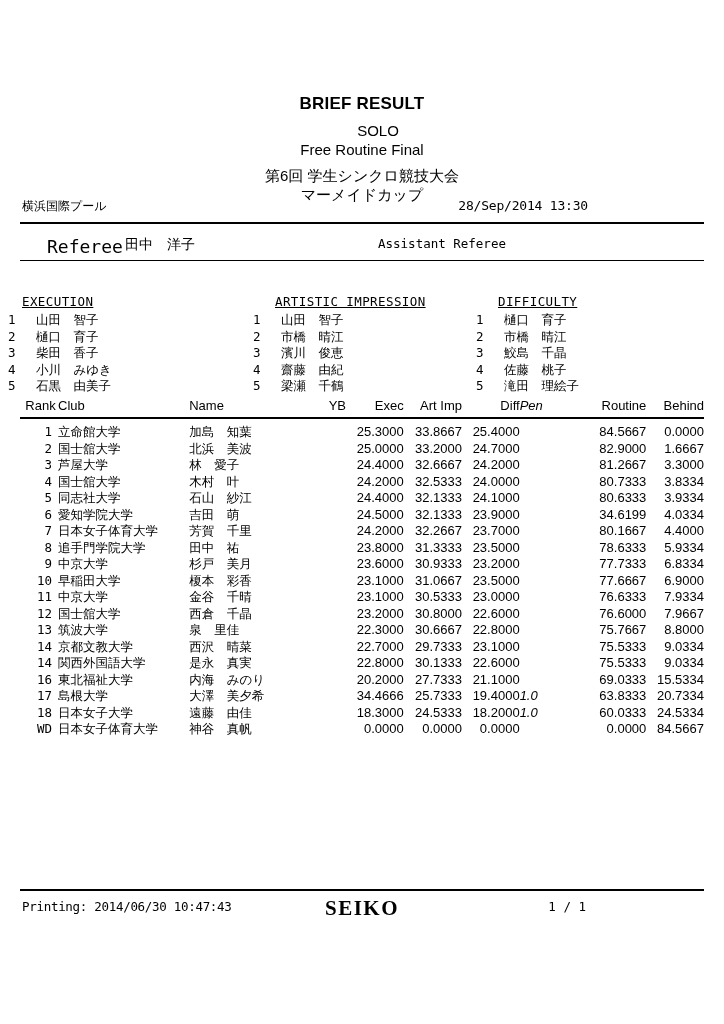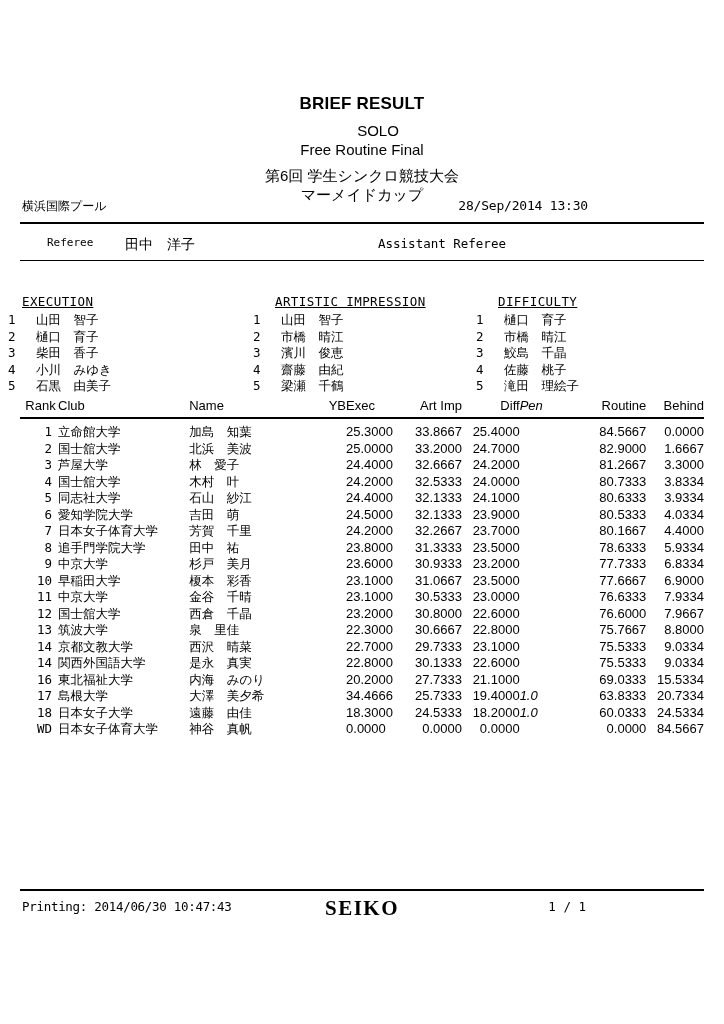--- a/index.html
+++ b/index.html
@@ -65,21 +65,21 @@
   }
 
   #rule-top    { top: 222px; }
   #rule-ref    { top: 260px; }
   #rule-head   { top: 417px; }
   #rule-bot    { top: 889px; }
 
   
   .ref-label {
     position: absolute; left: 47px; top: 236px;
-    font-size: 11px;
+    font-size: 18px;
     font-family: "DejaVu Sans Mono", monospace;
   }
   .ref-name {
     position: absolute; left: 125px; top: 236px;
     font-size: 14px;
     font-family: "DejaVu Sans", sans-serif;
   }
   .aref-label {
     position: absolute; left: 378px; top: 236px;
     font-size: 12.5px;
@@ -149,21 +149,21 @@
     font-family: "Liberation Sans", sans-serif;
     font-size: 13px;
     white-space: nowrap;
   }
   .tbl tbody tr:first-child td { padding-top: 5px; }
 
   .c-rank { width: 40px;  text-align: right; padding-right: 6px !important; }
   .c-club { width: 144px; text-align: left;  }
   .c-name { width: 125px; text-align: left;  }
   .c-yb   { width: 58px;  text-align: right; }
-  .c-exec { width: 62px;  text-align: left; }
+  .c-exec { width: 62px;  text-align: right; }
   .c-art  { width: 63px;  text-align: right; }
   .c-diff { width: 62px;  text-align: right; }
   .c-pen  { width: 80px;  text-align: left; font-style: italic; }
   .c-rout { width: 70px;  text-align: right; }
   .c-beh  { width: 62px;  text-align: right; }
 
   th.c-rank { text-align: center; padding-left: 3px !important; padding-right:0 !important;}
   th.c-club { text-align: left; }
   th.c-name { text-align: left; }
 
@@ -363,21 +363,21 @@
           </tr>
           <tr>
             <td class="c-rank">6</td>
             <td class="c-club">愛知学院大学</td>
             <td class="c-name">吉田　萌</td>
             <td class="c-yb"></td>
             <td class="c-exec">24.5000</td>
             <td class="c-art">32.1333</td>
             <td class="c-diff">23.9000</td>
             <td class="c-pen"></td>
-            <td class="c-rout">80.5333</td>
+            <td class="c-rout">34.6199</td>
             <td class="c-beh">4.0334</td>
           </tr>
           <tr>
             <td class="c-rank">7</td>
             <td class="c-club">日本女子体育大学</td>
             <td class="c-name">芳賀　千里</td>
             <td class="c-yb"></td>
             <td class="c-exec">24.2000</td>
             <td class="c-art">32.2667</td>
             <td class="c-diff">23.7000</td>

